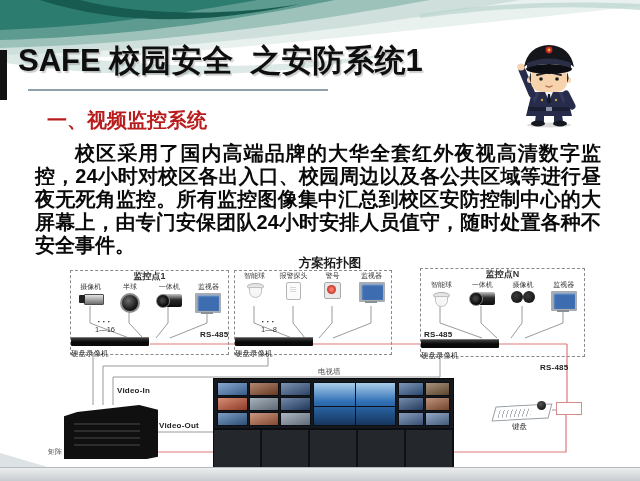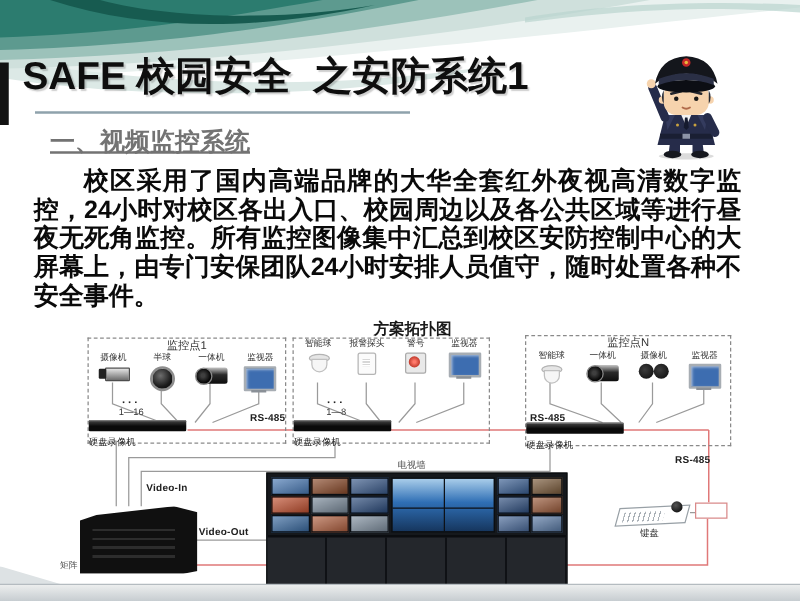--- a/index.html
+++ b/index.html
@@ -5,30 +5,30 @@
   html,body{margin:0;padding:0;background:#666;}
   .slide{position:relative;width:640px;height:481px;background:#fff;overflow:hidden;
          font-family:"Liberation Sans","DejaVu Sans",sans-serif;}
   .banner{position:absolute;left:0;top:0;width:640px;height:100px;z-index:0;pointer-events:none;}
   .leftbar{position:absolute;left:0;top:50px;width:7px;height:50px;background:#121212;z-index:2;}
   .slide-title{position:absolute;left:18px;top:40px;margin:0;font-size:31px;font-weight:800;
          color:#0e0e0e;letter-spacing:0px;white-space:pre;z-index:2;
          text-shadow:1.5px 1.5px 1px rgba(60,60,60,.25);}
   .title-underline{position:absolute;left:28px;top:89px;width:300px;height:2px;background:#8fa2ac;z-index:2;}
   .officer{position:absolute;left:508px;top:38px;width:82px;height:90px;z-index:2;}
-  .section-heading{position:absolute;left:36px;top:96px;margin:4px;font-size:20px;font-weight:800;color:#737373;z-index:2;text-decoration:underline;}
-  .body-text{position:absolute;left:27px;top:134px;width:566px;margin:0;font-size:20px;line-height:23px;
+  .section-heading{position:absolute;left:36px;top:96px;margin:11px;font-size:20px;font-weight:800;color:#b91c1c;z-index:2;}
+  .body-text{position:absolute;left:27px;top:134px;width:566px;margin:8px;font-size:20px;line-height:23px;
          font-weight:700;color:#0a0a0a;text-indent:2em;z-index:2;text-align:justify;}
   
   .diagram{position:absolute;left:0;top:253px;width:640px;height:228px;z-index:1;}
   .wires{position:absolute;left:0;top:0;width:640px;height:228px;pointer-events:none;}
   .diag-title{position:absolute;left:250px;top:2px;width:160px;text-align:center;
          font-size:12.5px;font-weight:800;color:#1a1a1a;}
   .gbox{position:absolute;border:1px dashed #8a8a8a;}
-  .glabel{font-size:9px;line-height:11px;text-align:center;color:#333;font-weight:400;}
+  .glabel{font-size:9px;line-height:11px;text-align:center;color:#333;font-weight:700;}
   .devrow{display:flex;justify-content:space-around;align-items:flex-start;margin-top:1px;}
   .dev{width:39px;text-align:center;}
   .dlabel{display:block;font-size:7px;line-height:8px;color:#333;}
   .icon{display:block;position:relative;margin:2px auto 0;}
   .i-boxcam{width:24px;height:13px;}
   .i-boxcam::before{content:"";position:absolute;left:5px;top:1px;width:18px;height:9px;
      background:linear-gradient(#e4e4e4,#6e6e6e);border:1px solid #4d4d4d;border-radius:1px;}
   .i-boxcam::after{content:"";position:absolute;left:0;top:2px;width:6px;height:8px;background:#222;border-radius:1px;}
   .i-dome{width:16px;height:16px;border-radius:50%;border:2px solid #8d8d8d;
      background:radial-gradient(circle at 40% 35%,#6e6e6e 0%,#1c1c1c 60%,#000 100%);}

